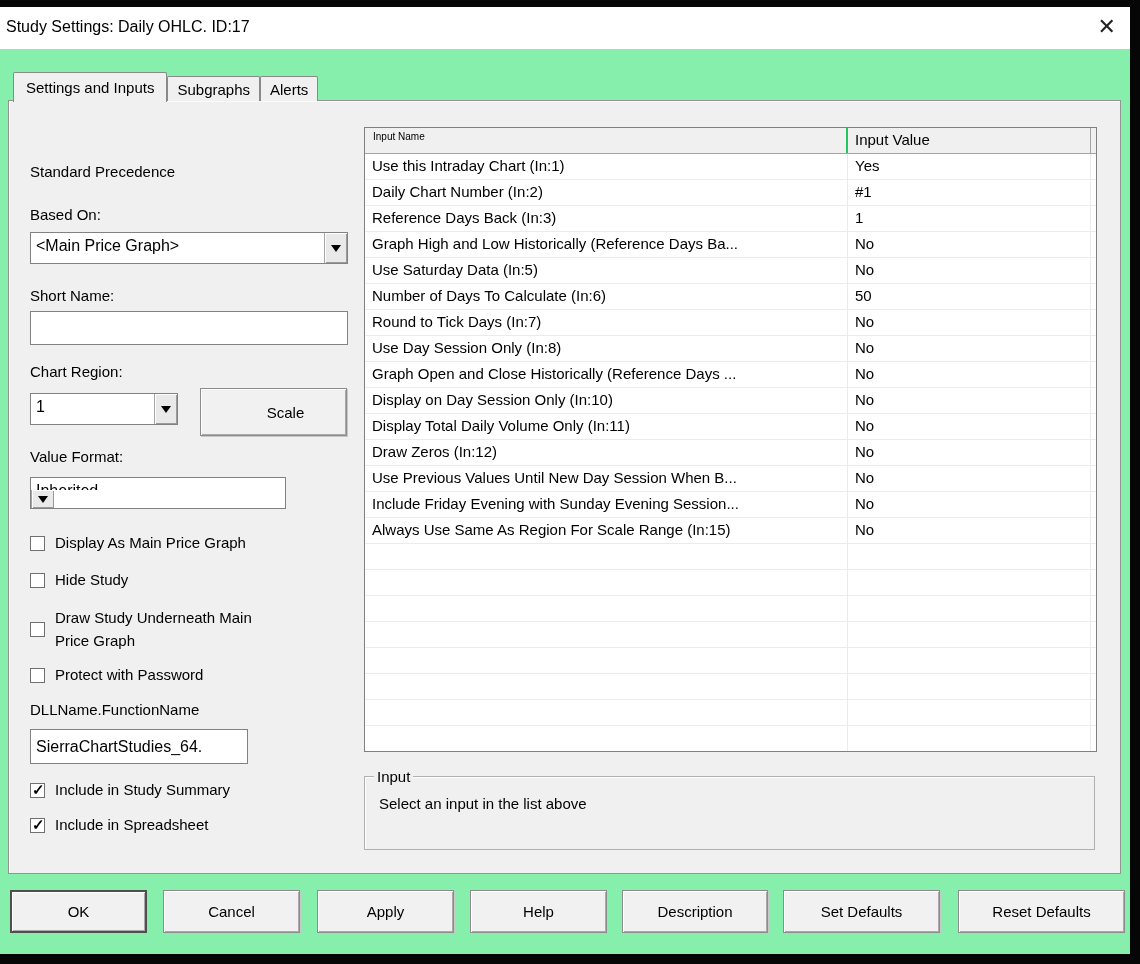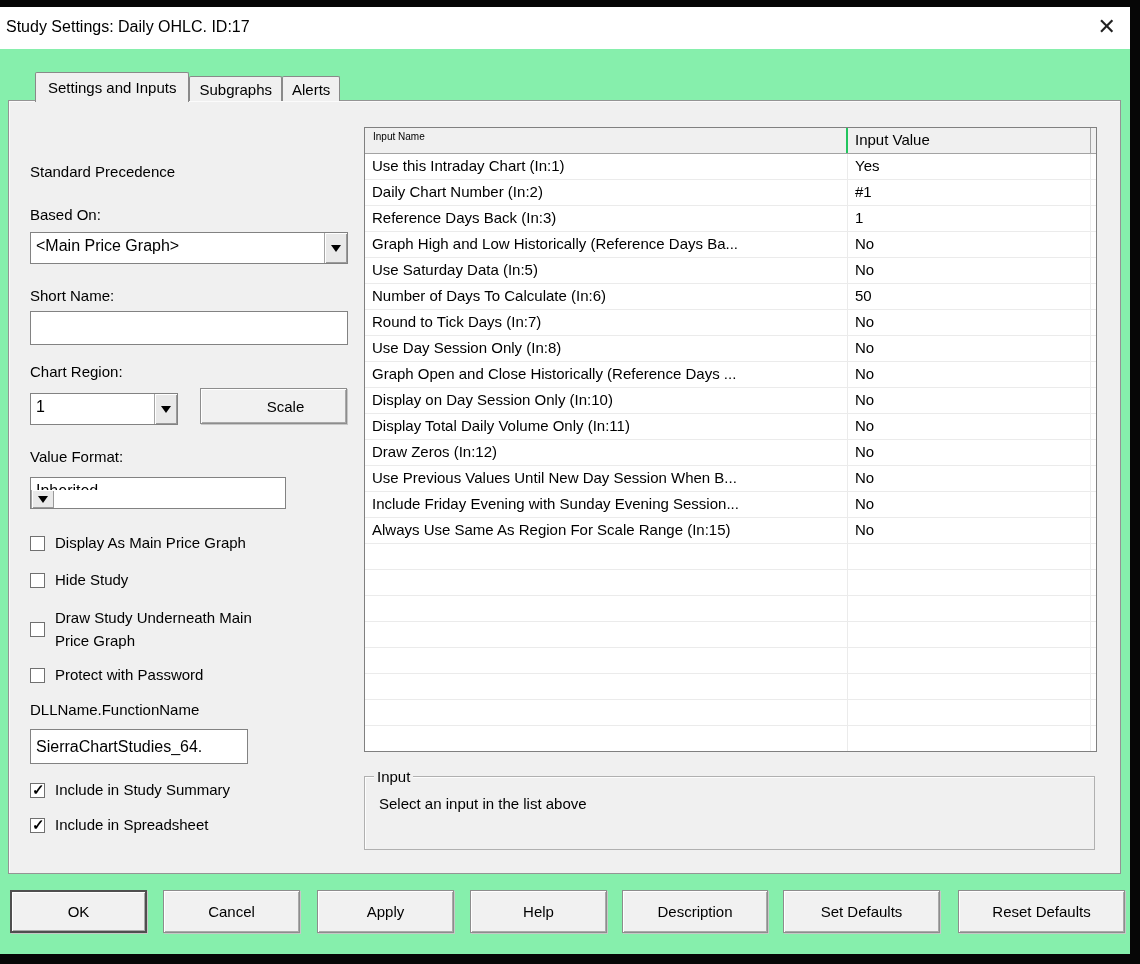--- a/index.html
+++ b/index.html
@@ -11,21 +11,21 @@
   .titlebar { position:relative; height:42px; background:#ffffff; }
   .titlebar .title { position:absolute; left:6px; top:11px; font-size:16px; color:#000; }
   .titlebar .close { position:absolute; right:14px; top:6px; font-size:22px; font-weight:400; color:#222; cursor:pointer; line-height:28px; }
 
   .dlgbody { position:absolute; left:0; top:42px; right:0; bottom:0; }
 
   
   .tabs { position:absolute; left:13px; top:23px; height:29px; display:flex; align-items:flex-end; z-index:3; }
   .tab { border:1px solid #898989; border-bottom:none; background:#f0f0f0; padding:0 9px; font-size:15px;
          display:flex; align-items:center; height:25px; border-radius:2px 2px 0 0; cursor:pointer; }
-  .tab.active { height:30px; margin-bottom:-1px; padding:0 12px; z-index:4;margin-left:22px; }
+  .tab.active { height:30px; margin-bottom:-1px; padding:0 12px; z-index:4; }
 
   
   .page { position:absolute; left:8px; top:51px; width:1113px; height:774px; background:#f0f0f0;
           border:1px solid #949494; box-shadow: inset 1px 1px 0 #fbfbfb; z-index:1; }
 
   .lbl { position:absolute; font-size:15px; white-space:nowrap; }
 
   
   .combo { position:absolute; background:#fff; border:1px solid #828282; display:flex; align-items:stretch; cursor:default; }
   .combo .val { flex:1; font-size:16px; padding:4px 2px 0 5px; overflow:hidden; white-space:nowrap; }
@@ -112,21 +112,21 @@
       <div class="lbl" style="left:21px; top:186px;">Short Name:</div>
       <input class="textinput" style="left: 21px; top: 210px; width: 318px; height: 34px;" value="">
 
       <div class="lbl" style="left:21px; top:262px;">Chart Region:</div>
       <div class="combo" style="left:21px; top:292px; width:148px; height:32px;">
         <span class="val">1</span>
         <span class="drop">
             <span class="arrow"></span>
           </span>
       </div>
-      <div class="btn" style="left:191px; top:287px; width:147px; height:36px;padding-left:24px;">
+      <div class="btn" style="left:191px; top:287px; width:147px; height:48px;padding-left:24px;">
         <span>Scale</span>
       </div>
 
       <div class="lbl" style="left:21px; top:347px;">Value Format:</div>
       <div class="combo" style="left:21px; top:376px; width:256px; height:32px;flex-direction:column;">
         <span class="val">Inherited</span>
         <span class="drop">
             <span class="arrow"></span>
           </span>
       </div>

